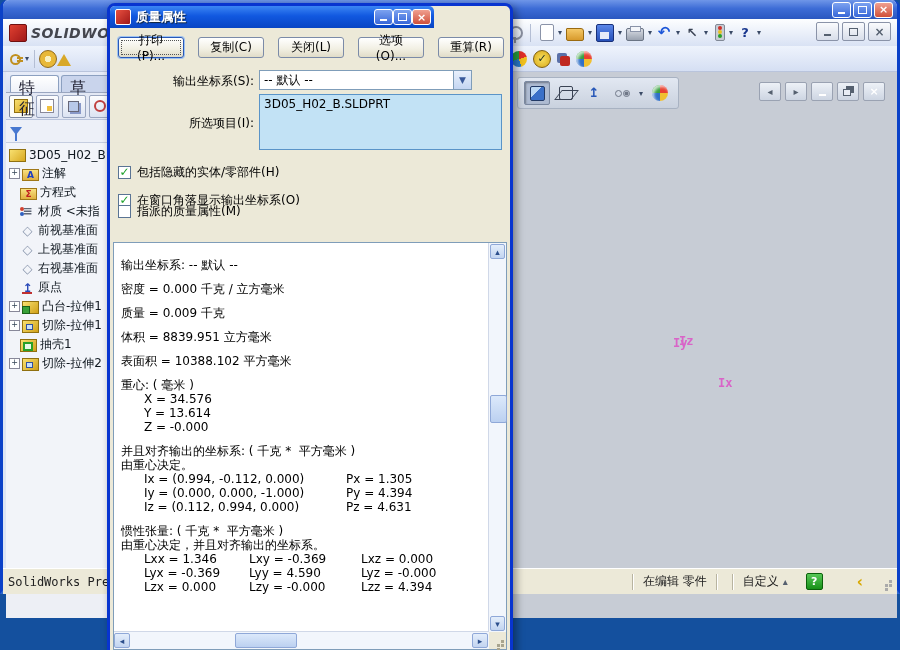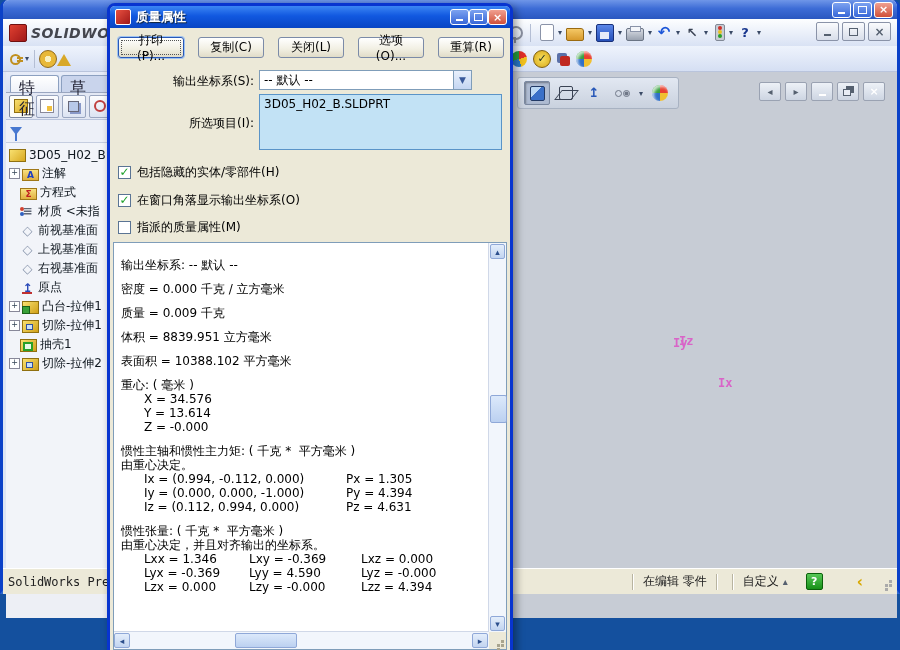--- a/index.html
+++ b/index.html
@@ -137,21 +137,21 @@
   .ssep{width:1px;height:16px;background:#B8B4A0;margin:0 5px;border-right:1px solid #fff;}
   #status-right{display:flex;align-items:center;margin-left:auto;gap:4px;padding-right:4px;}
   #help-badge{width:15px;height:15px;background:linear-gradient(180deg,#58C858,#189018);border:1px solid #0A600A;color:#fff;font-weight:bold;text-align:center;line-height:15px;border-radius:2px;font-size:11px;}
   #collapse-chevron{color:#D8A800;font-weight:bold;font-size:15px;}
   #grip{width:12px;height:12px;position:relative;}
   #grip::after{content:"";position:absolute;right:1px;bottom:1px;width:3px;height:3px;background:#AAA;box-shadow:-4px 4px 0 #AAA,0 -4px 0 #AAA,-4px 0 0 #AAA,0 0 0 #AAA,-8px 8px 0 0 #AAA0;}
 
   
   #dialog{left:107px;top:3px;width:406px;height:660px;border:3px solid #0834D0;border-radius:8px 8px 0 0;
     background:#ECE9D8;box-sizing:border-box;box-shadow:3px 3px 9px rgba(0,0,0,.4);z-index:50;}
-  #dlg-titlebar{position:absolute;left:0;top:0;width:400px;height:22px;border-radius:5px 5px 0 0;
+  #dlg-titlebar{position:absolute;left:0;top:0;width:324px;height:22px;border-radius:5px 5px 0 0;
     background:linear-gradient(180deg,#3C86F4 0%,#1158E0 45%,#0845C4 100%);display:flex;align-items:center;padding:0 3px 0 5px;box-sizing:border-box;}
   #dlg-title{color:#fff;font-weight:bold;font-size:12.5px;margin-left:5px;flex:1;text-shadow:1px 1px 1px #123;}
   .dlg-cube{width:14px;height:14px;background:linear-gradient(135deg,#E85040,#A01818);border:1px solid #fff;border-radius:2px;}
   #dlg-buttons-row{position:absolute;left:8px;top:31px;display:flex;gap:14px;}
   .btn{width:66px;height:21px;background:linear-gradient(180deg,#FFFFFF,#F2F0E4 55%,#E0DCC8);border:1px solid #7B8BA8;border-radius:3px;
     font-size:12px;color:#000;display:flex;align-items:center;justify-content:center;position:relative;font-family:"DejaVu Sans",sans-serif;}
   .btn.focused{border-color:#2858B8;box-shadow:0 0 0 1px #9EC2F0;}
   .btn.focused::after{content:"";position:absolute;inset:2px;border:1px dotted #555;}
   .dlg-label{position:absolute;width:142px;text-align:right;color:#000;}
   #combo-output{position:absolute;left:149px;top:64px;width:213px;height:20px;background:#fff;border:1px solid #7F9DB9;box-sizing:border-box;display:flex;align-items:center;}
@@ -481,21 +481,21 @@
 
     <div id="dlg-checkboxes">
         <div class="cbrow" style="top: 158px;">
           <span class="cbox">✓</span>
           <span>包括隐藏的实体/零部件(H)</span>
         </div>
         <div class="cbrow" style="top: 186px;">
           <span class="cbox">✓</span>
           <span>在窗口角落显示输出坐标系(O)</span>
         </div>
-        <div class="cbrow" style="top: 213px;">
+        <div class="cbrow" style="top: 197px;">
           <span class="cbox"></span>
           <span>指派的质量属性(M)</span>
         </div>
       </div>
 
     <div id="results-box">
       <div id="results-content">
           <div class="rline blank">&nbsp;</div>
           <div class="rline">输出坐标系: -- 默认 --</div>
           <div class="rline blank">&nbsp;</div>
@@ -505,21 +505,21 @@
           <div class="rline blank">&nbsp;</div>
           <div class="rline">体积 = 8839.951 立方毫米</div>
           <div class="rline blank">&nbsp;</div>
           <div class="rline">表面积 = 10388.102 平方毫米</div>
           <div class="rline blank">&nbsp;</div>
           <div class="rline">重心: ( 毫米 )</div>
           <div class="rline">      X = 34.576</div>
           <div class="rline">      Y = 13.614</div>
           <div class="rline">      Z = -0.000</div>
           <div class="rline blank">&nbsp;</div>
-          <div class="rline">惯性主轴和惯性主力矩: ( 千克 *  平方毫米 )</div>
+          <div class="rline">并且对齐输出的坐标系: ( 千克 *  平方毫米 )</div>
           <div class="rline">由重心决定。</div>
           <div class="rline cols c2"><span>      Ix = (0.994, -0.112, 0.000)</span><span>Px = 1.305</span></div>
           <div class="rline cols c2"><span>      Iy = (0.000, 0.000, -1.000)</span><span>Py = 4.394</span></div>
           <div class="rline cols c2"><span>      Iz = (0.112, 0.994, 0.000)</span><span>Pz = 4.631</span></div>
           <div class="rline blank">&nbsp;</div>
           <div class="rline">惯性张量: ( 千克 *  平方毫米 )</div>
           <div class="rline">由重心决定，并且对齐输出的坐标系。</div>
           <div class="rline cols c3"><span>      Lxx = 1.346</span><span>Lxy = -0.369</span><span>Lxz = 0.000</span></div>
           <div class="rline cols c3"><span>      Lyx = -0.369</span><span>Lyy = 4.590</span><span>Lyz = -0.000</span></div>
           <div class="rline cols c3"><span>      Lzx = 0.000</span><span>Lzy = -0.000</span><span>Lzz = 4.394</span></div>

